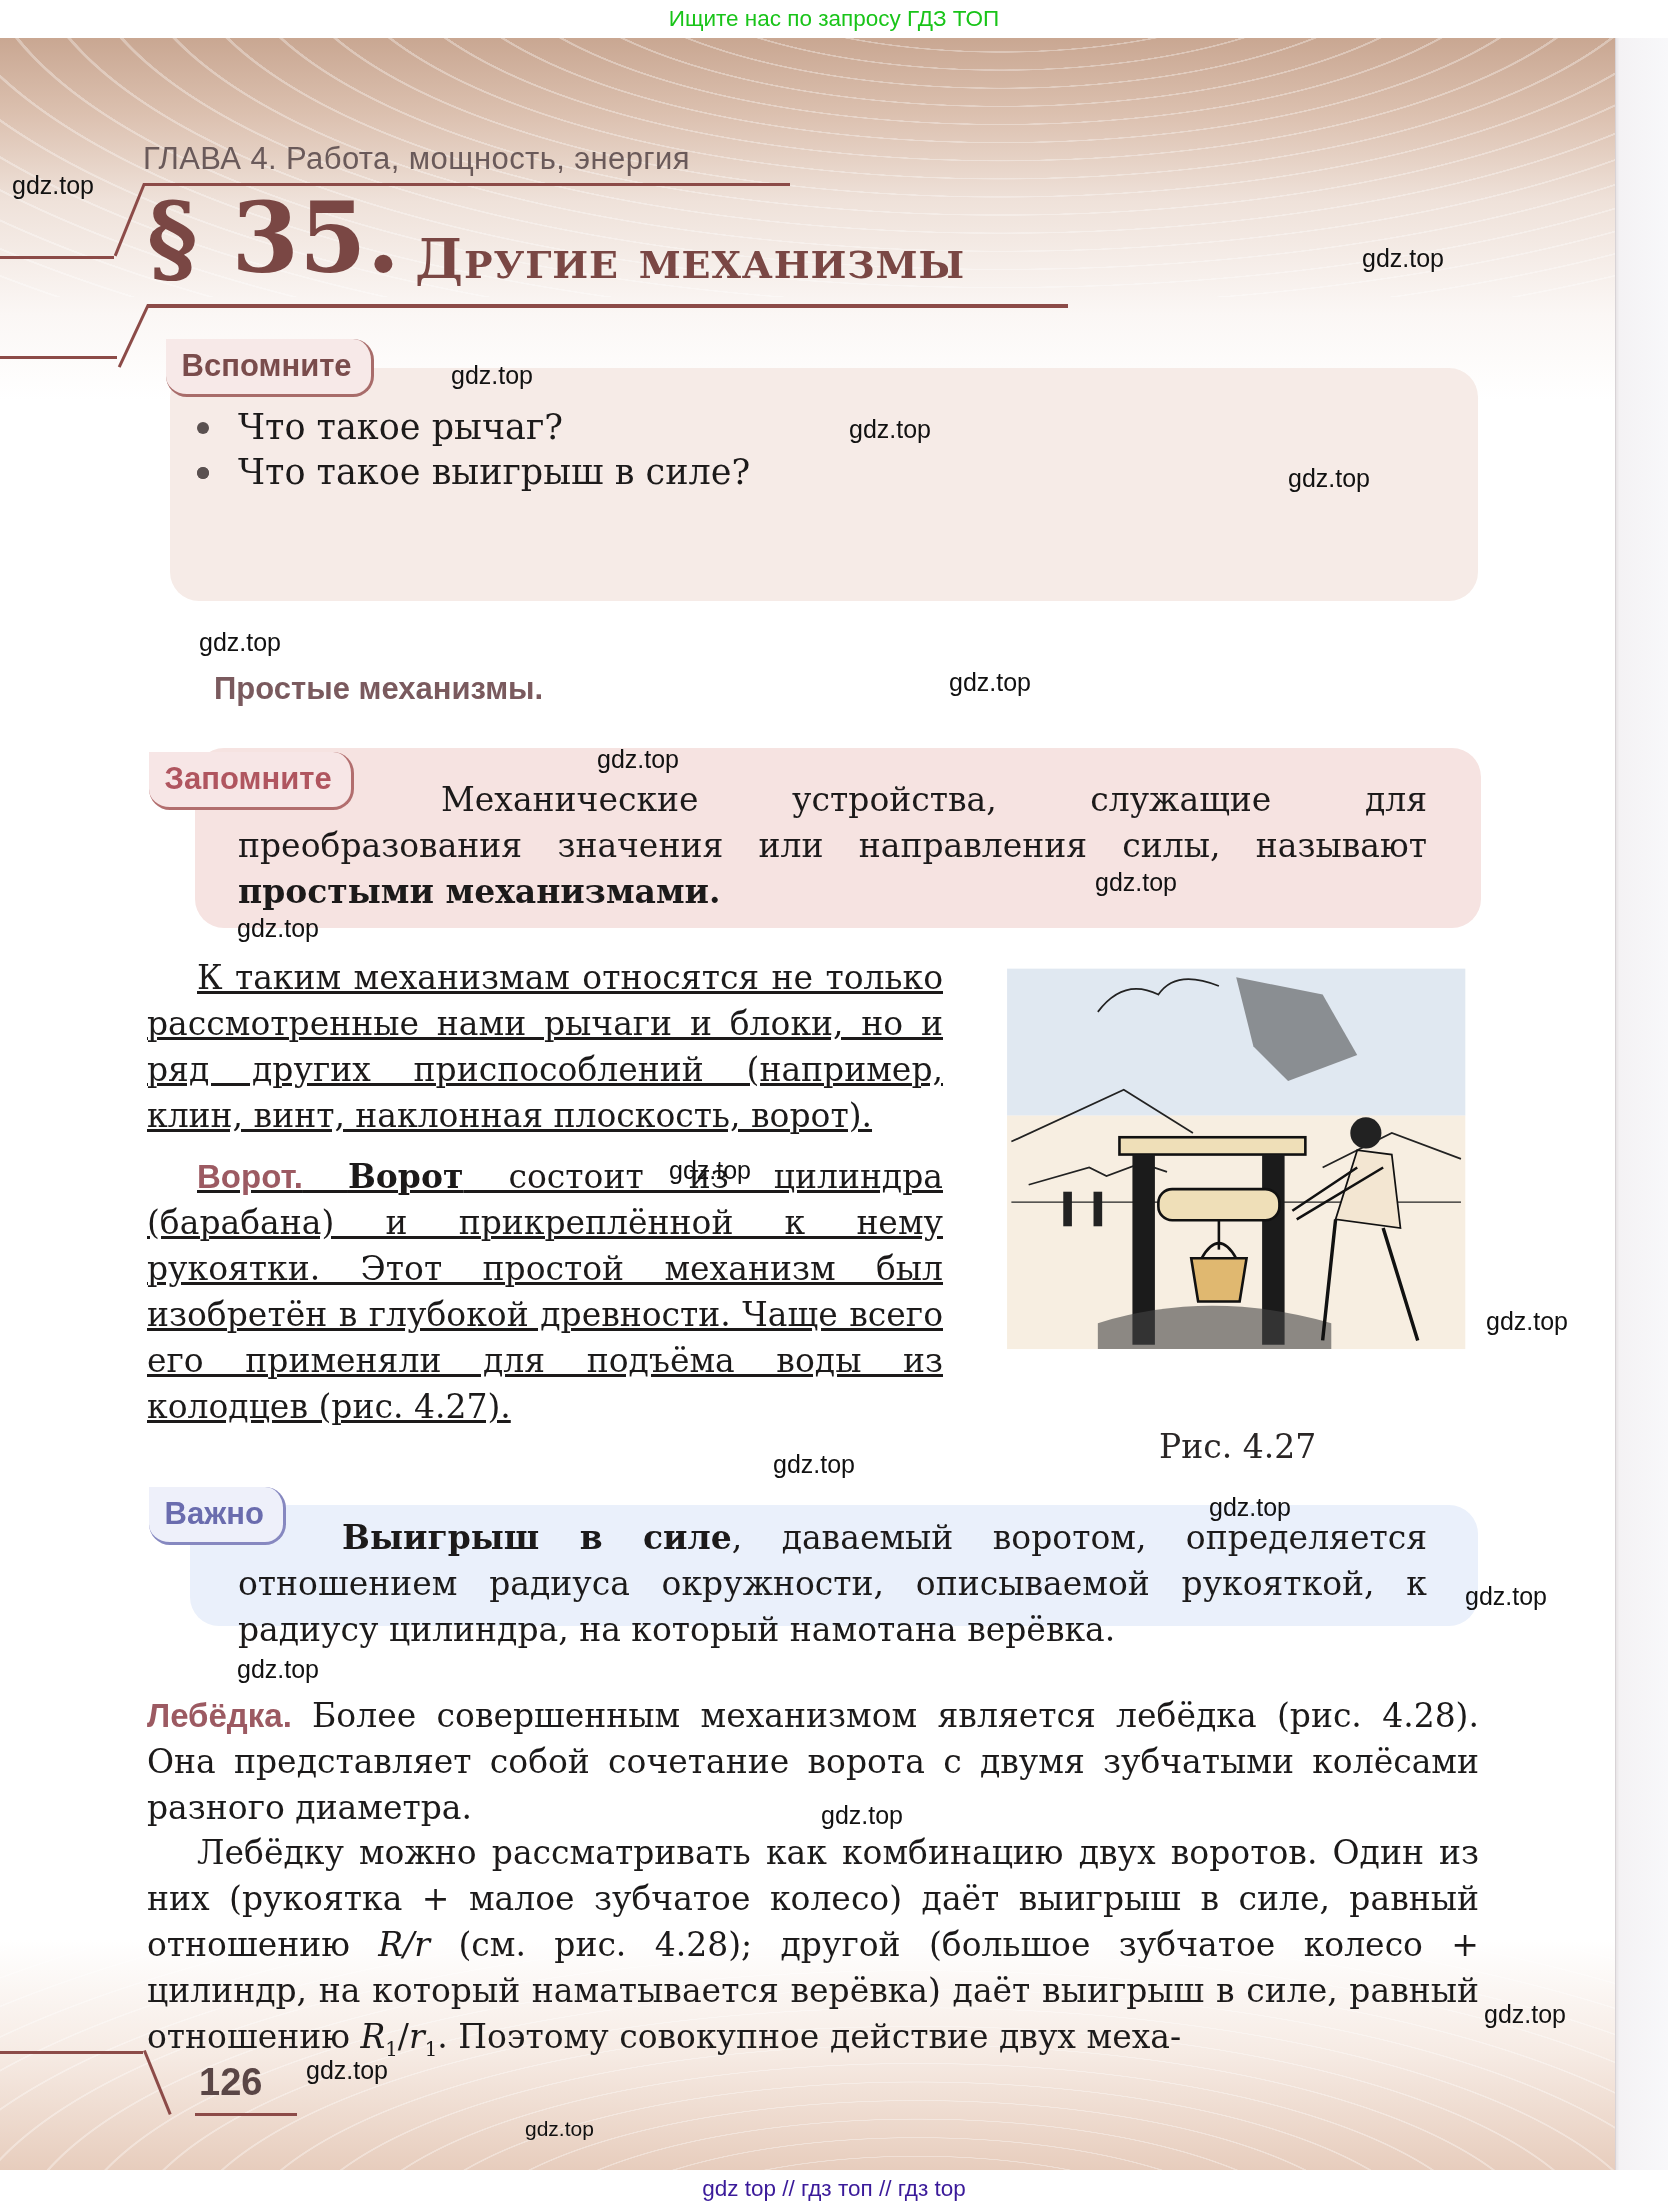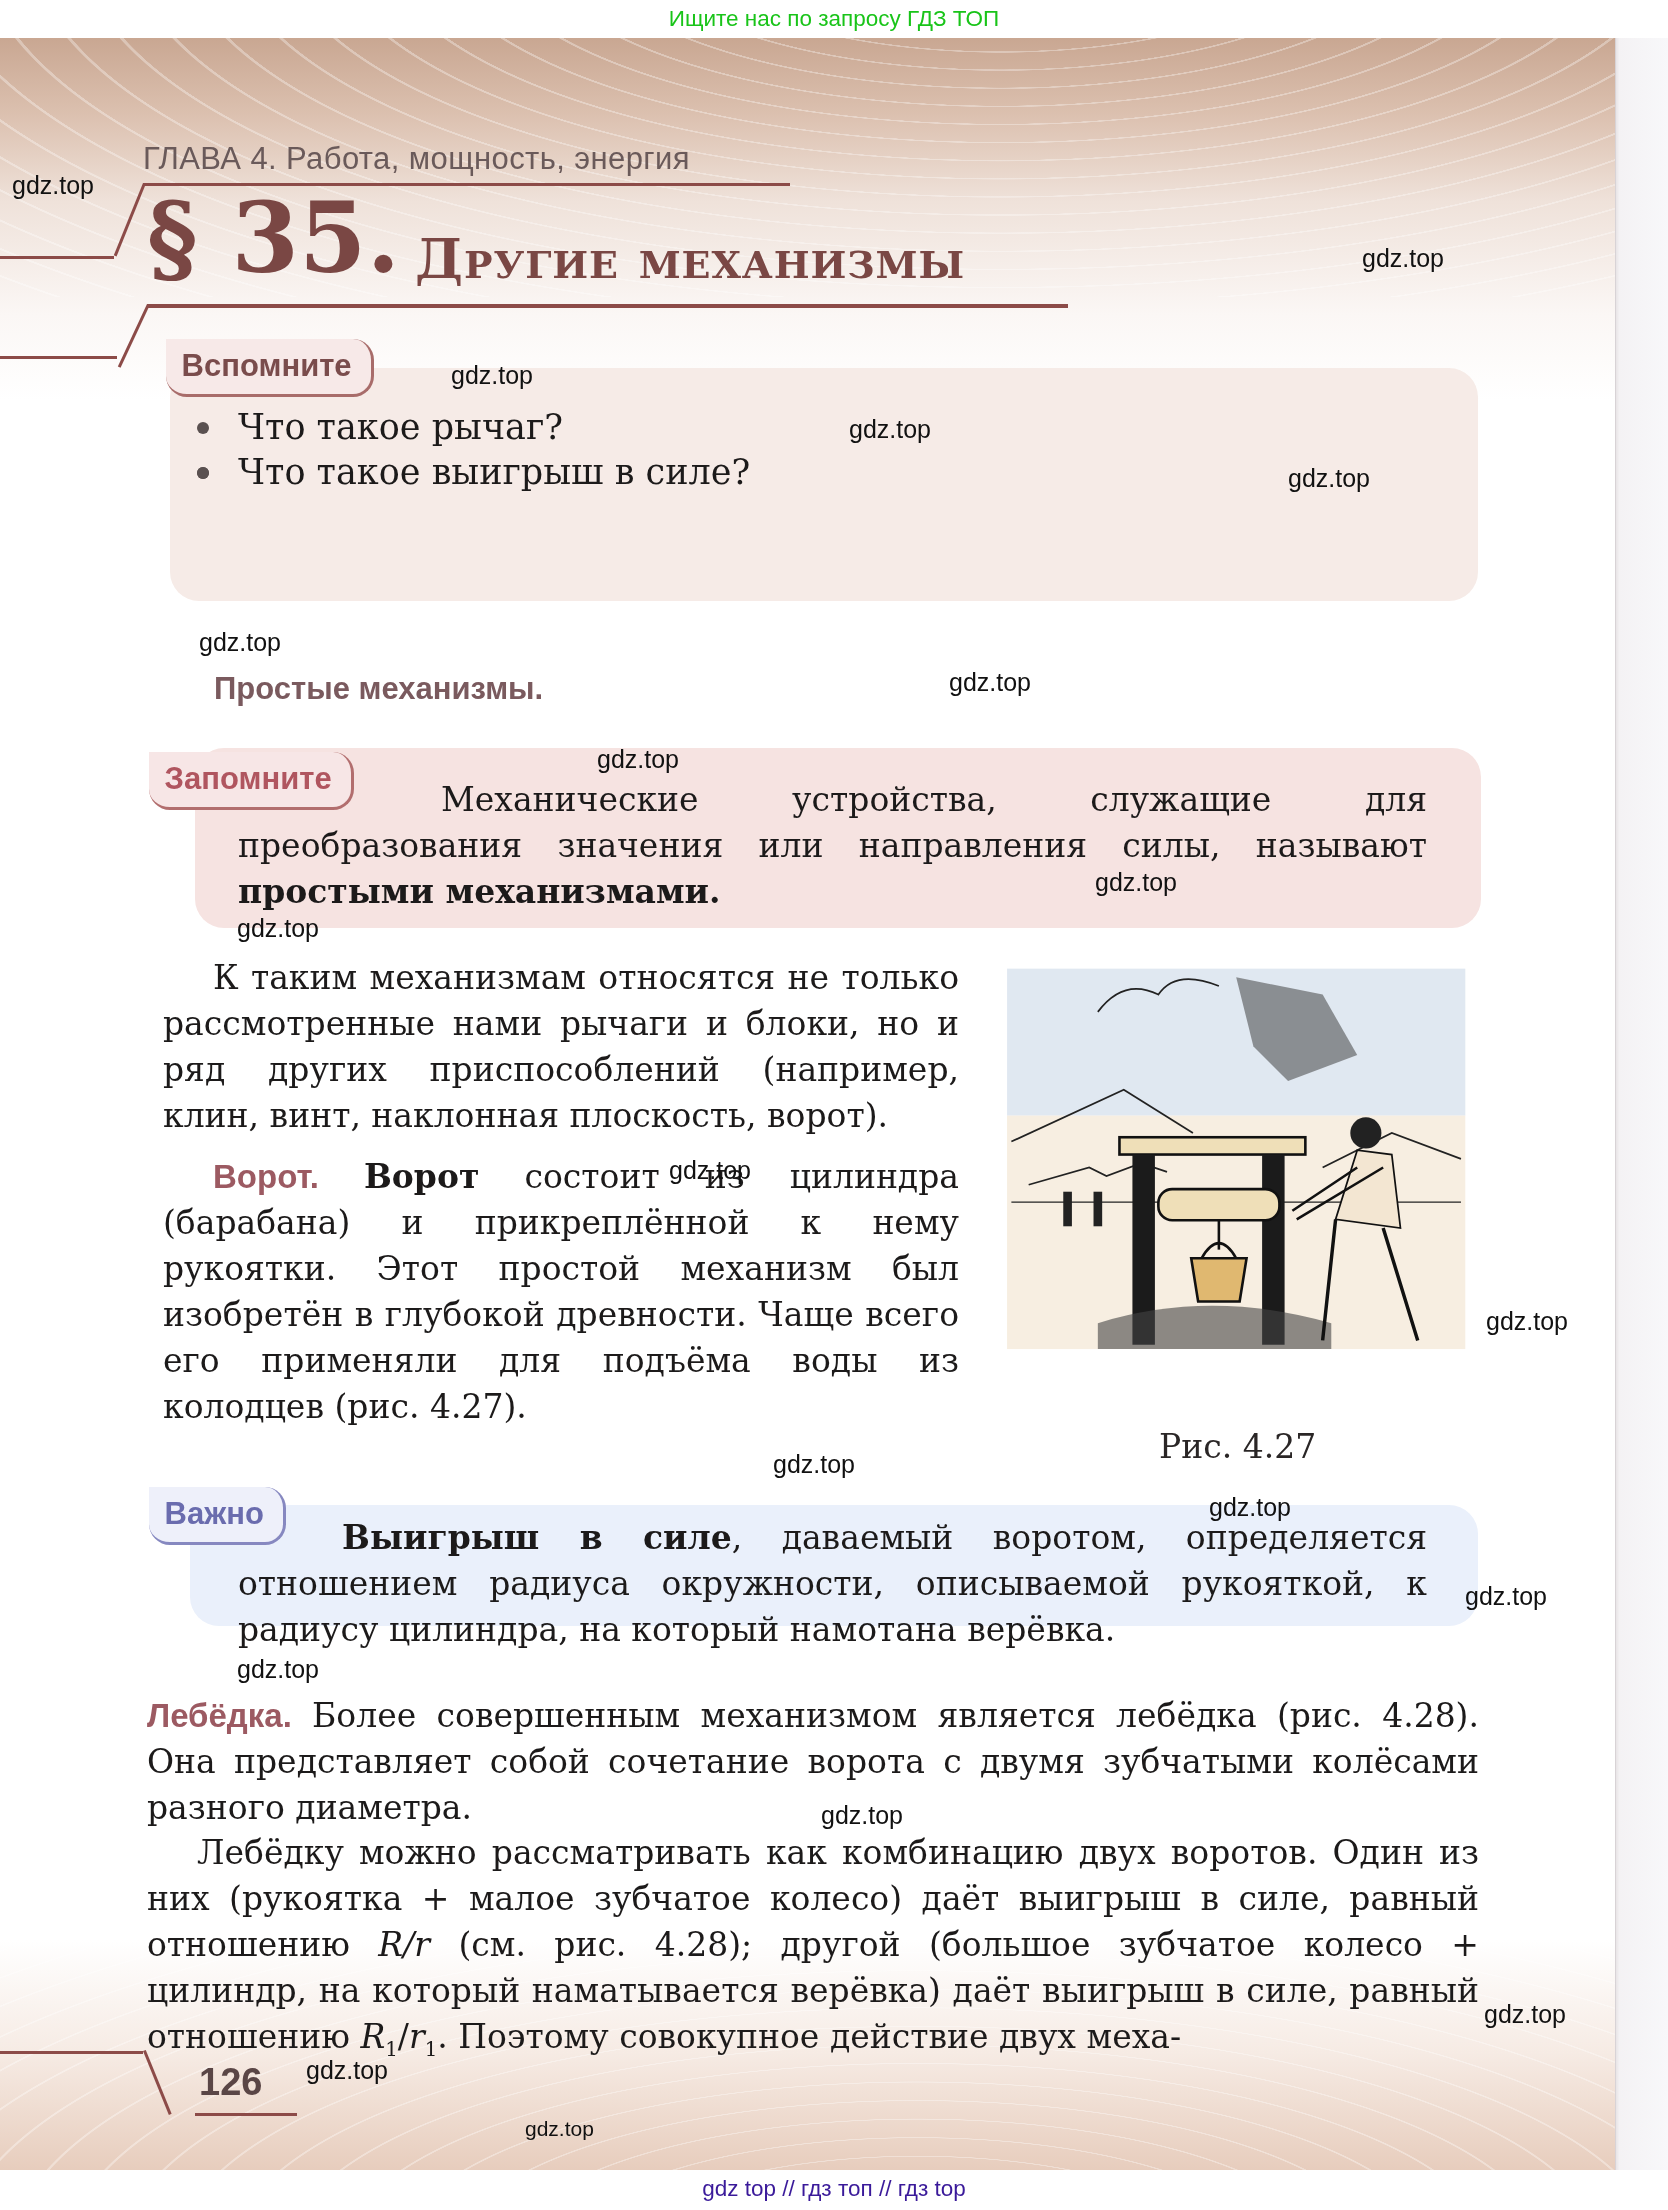--- a/index.html
+++ b/index.html
@@ -46,21 +46,21 @@
 
   .subhead { left:214px; top:671px; font-family:"Liberation Sans", sans-serif; font-weight:bold; font-size:31px; color:#7a5a5e; }
   .inline-head { font-family:"Liberation Sans", sans-serif; font-weight:bold; color:#9c5a62; }
 
   .para { font-size:33px; line-height:46px; text-align:justify; margin:0; }
   .memorize-text { left:238px; top:777px; width:1189px; }
   .memorize-text .indent { padding-left:203px; }
   .important-text { left:238px; top:1515px; width:1189px; }
   .important-text .indent { padding-left:104px; }
 
-  .col-left { left:163px; top:955px; width:796px; }
+  .col-left { left:147px; top:955px; width:796px;text-decoration:underline; }
   .indent-1 { text-indent:50px; }
   .full { left:147px; width:1332px; }
 
   .figure { left:994px; top:960px; width:493px; height:415px; }
   .caption { left:1159px; top:1427px; font-size:33px; color:#2a2626; }
 
   .wm { font-family:"Liberation Sans", sans-serif; font-size:25px; color:#111; }
   .pagenum { left:199px; top:2061px; font-family:"Liberation Sans", sans-serif; font-weight:bold; font-size:38px; color:#5a4646; }
   i.var { font-style:italic; }
   sub { font-size:60%; }

